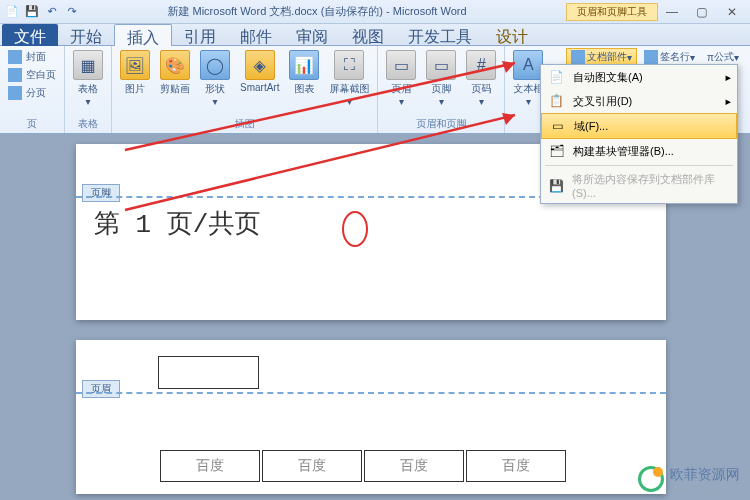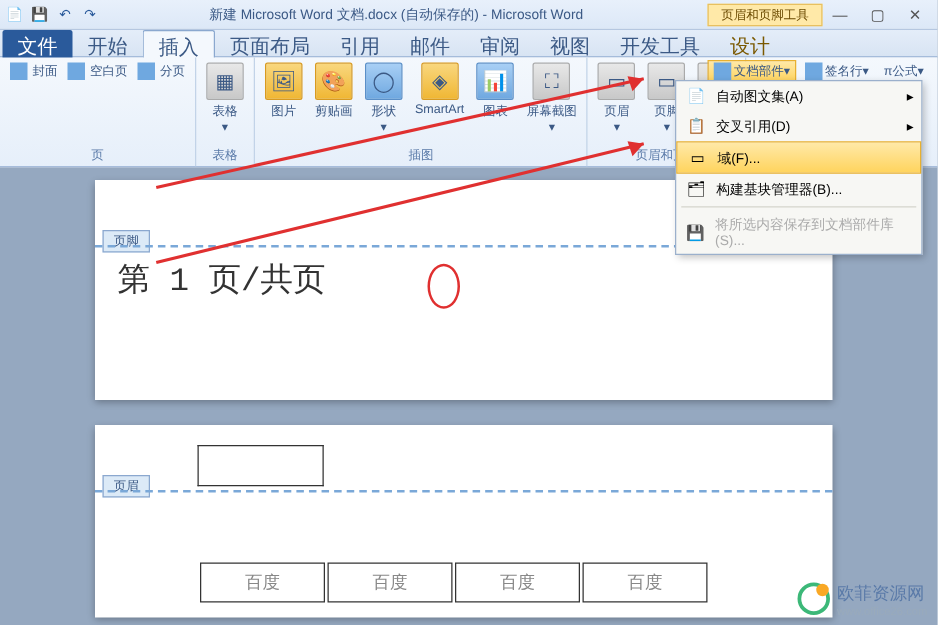--- a/index.html
+++ b/index.html
@@ -23,21 +23,21 @@
 
 
 .ribbon { height: 88px; background: linear-gradient(#f4f8fd,#e6effa); border-bottom: 1px solid #8ba8cf; display: flex; position: relative; }
 .ribgroup { border-right: 1px solid #c2d3e8; display: flex; flex-direction: column; padding: 2px 4px 0; }
 .ribgroup .items { display: flex; flex: 1; gap: 2px; align-items: flex-start; }
 .ribgroup .label { font-size: 10px; color: #5a7aa8; text-align: center; padding: 2px 0; }
 .bigbtn { display: flex; flex-direction: column; align-items: center; padding: 2px 4px; font-size: 10px; color: #3b5985; cursor: pointer; min-width: 36px; }
 .bigbtn .bicon { width: 30px; height: 30px; background: linear-gradient(#f9d77e,#f0b734); border: 1px solid #d89a20; border-radius: 2px; margin-bottom: 2px; display: flex; align-items: center; justify-content: center; font-size: 16px; }
 .bigbtn .bicon.blue { background: linear-gradient(#a8cff5,#6fa8e0); border-color: #5a8fc8; }
 .bigbtn .bicon.gray { background: linear-gradient(#e8e8e8,#c8c8c8); border-color: #aaa; }
-.smallcol { display: flex; gap: 0; font-size: 10px; color: #3b5985; }
+.smallcol { display: flex; flex-direction: column; gap: 0; font-size: 10px; color: #3b5985; }
 .smallcol .srow { display: flex; align-items: center; padding: 2px 4px; cursor: pointer; white-space: nowrap; }
 .smallcol .srow .si { width: 14px; height: 14px; background: #6fa8e0; margin-right: 4px; display: inline-block; }
 
 
 .ddmenu { position: absolute; right: 12px; top: 18px; width: 198px; background: #f7f7f4; border: 1px solid #9bb0cc; box-shadow: 2px 2px 6px rgba(0,0,0,.25); font-size: 11px; z-index: 10; }
 .ddmenu .drow { display: flex; align-items: center; padding: 4px 6px; cursor: pointer; }
 .ddmenu .drow.hl { background: linear-gradient(#ffe9a8,#ffd45e); border: 1px solid #e8b030; }
 .ddmenu .drow .di { width: 20px; height: 16px; margin-right: 6px; display: inline-flex; align-items: center; justify-content: center; font-size: 12px; }
 .ddmenu .sep { height: 1px; background: #d5d5cc; margin: 2px 4px; }
 .ddmenu .drow.disabled { color: #aaa; }
@@ -91,21 +91,20 @@
     <span>—</span>
     <span>▢</span>
     <span>✕</span>
   </div>
 </div>
 
 <div class="tabs">
   <div class="tab file">文件</div>
   <div class="tab">开始</div>
   <div class="tab active">插入</div>
-  <div class="tab">页面布局</div>
   <div class="tab">引用</div>
   <div class="tab">邮件</div>
   <div class="tab">审阅</div>
   <div class="tab">视图</div>
   <div class="tab">开发工具</div>
   <div class="tab design">设计</div>
 </div>
 
 <div class="ribbon">
   <div class="ribgroup">

